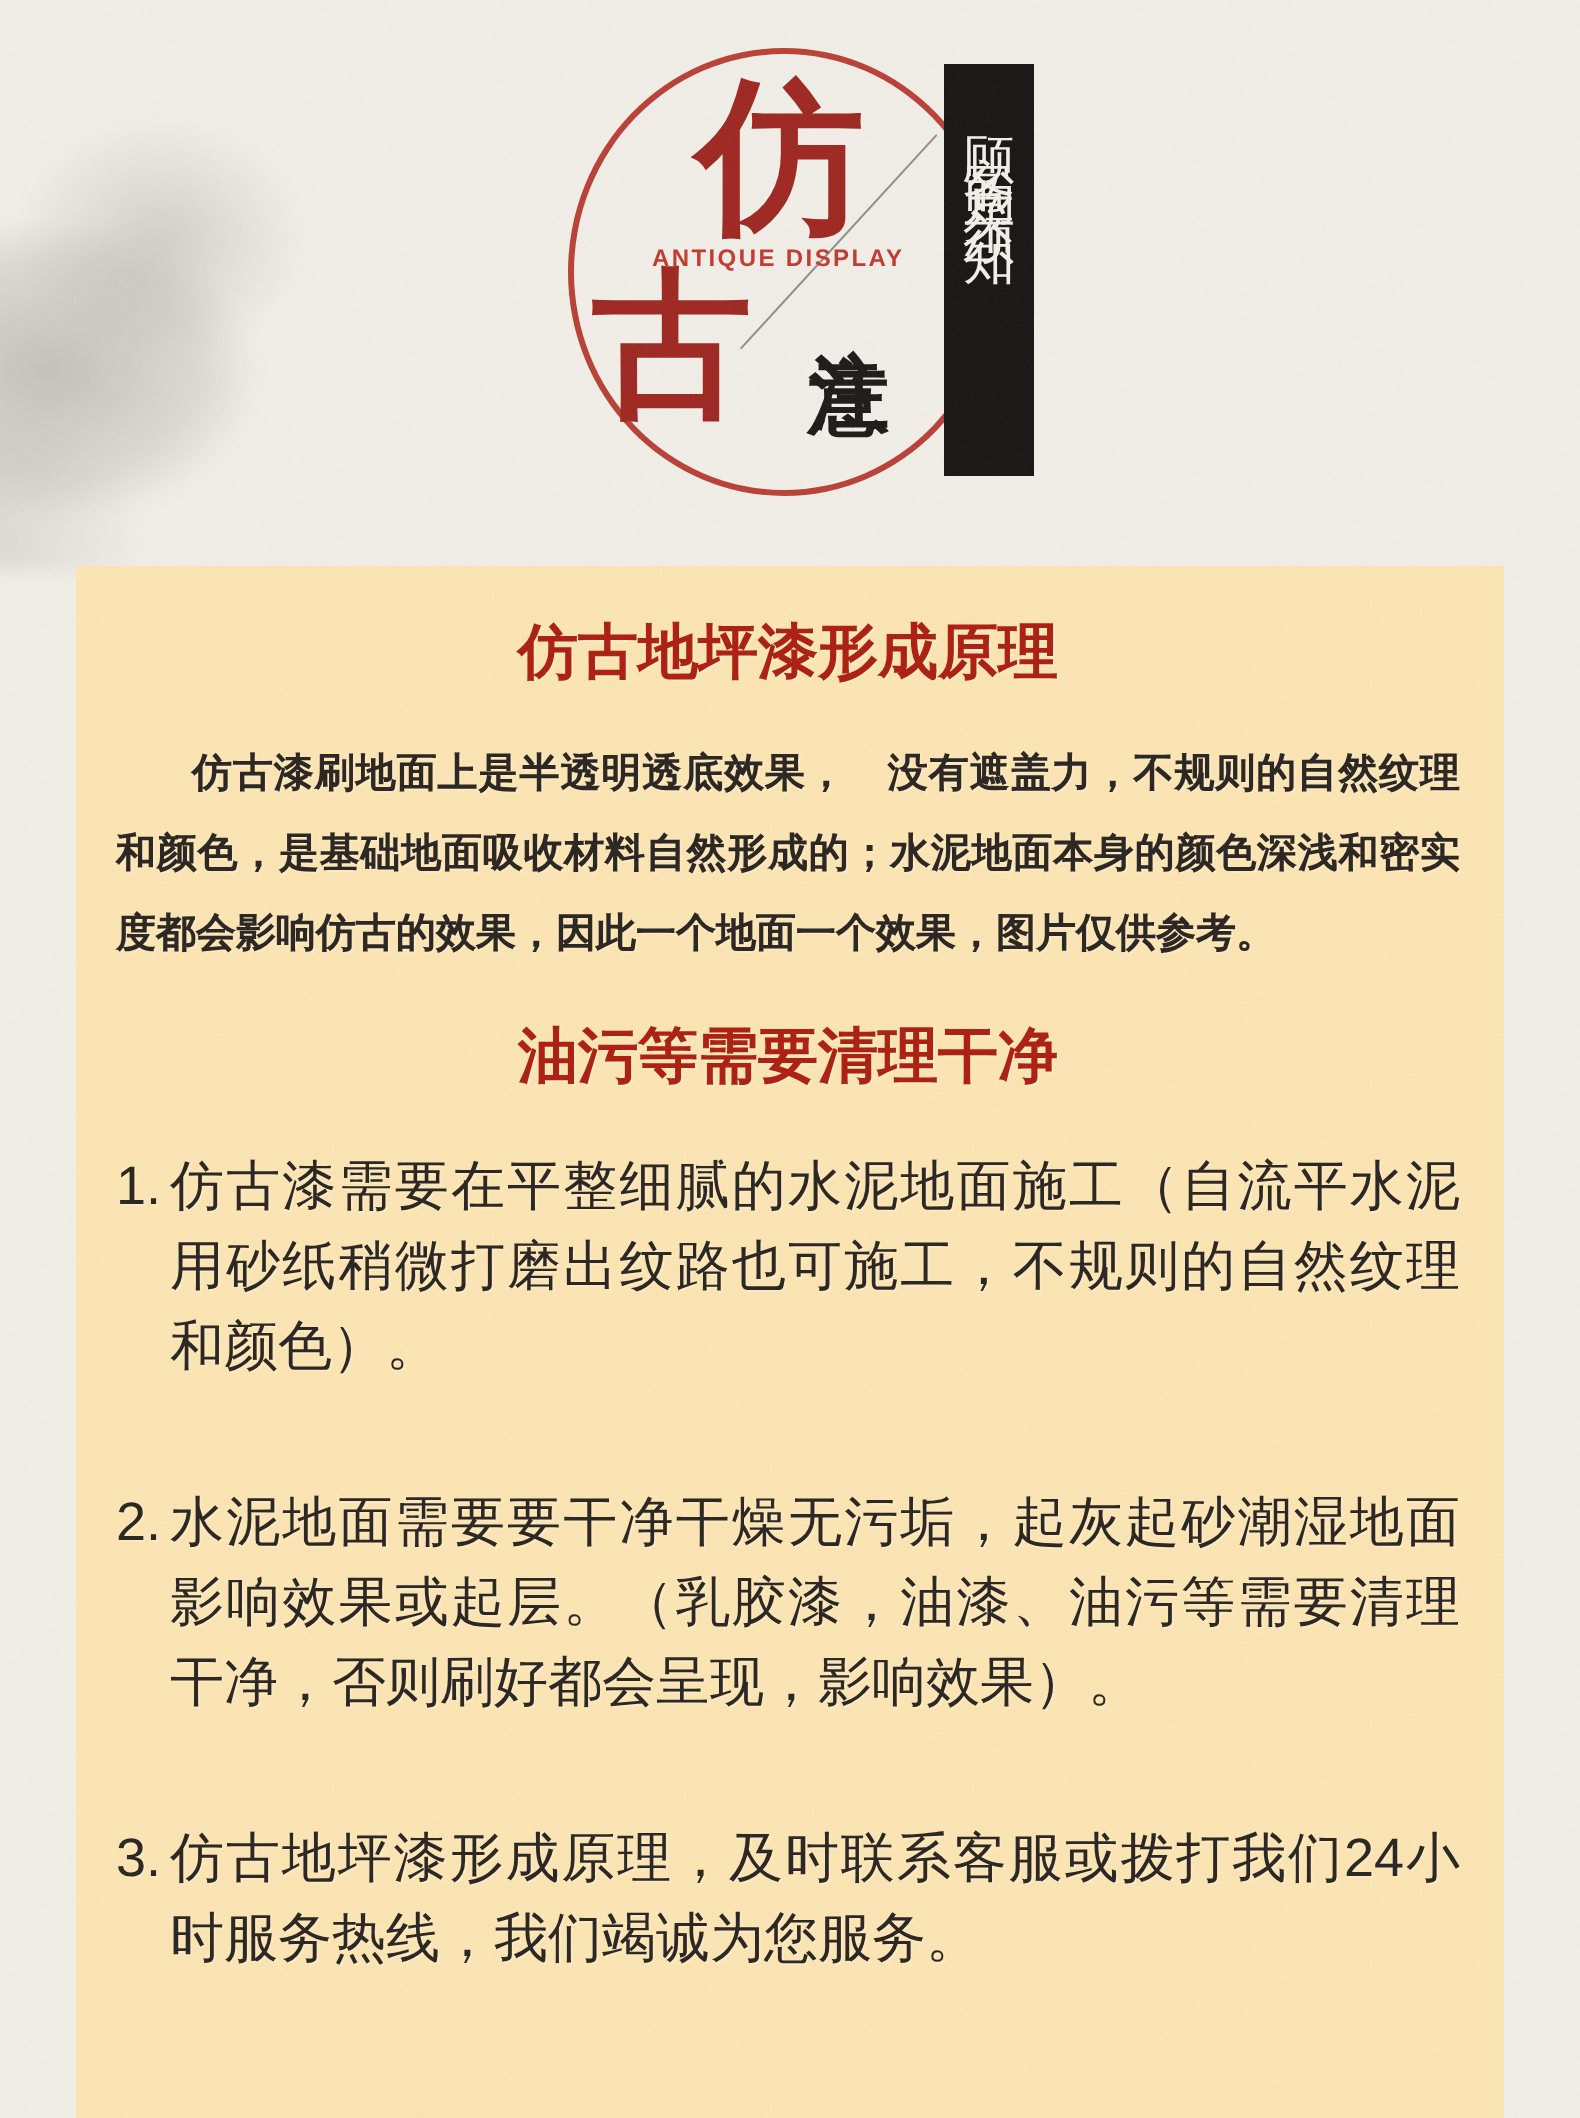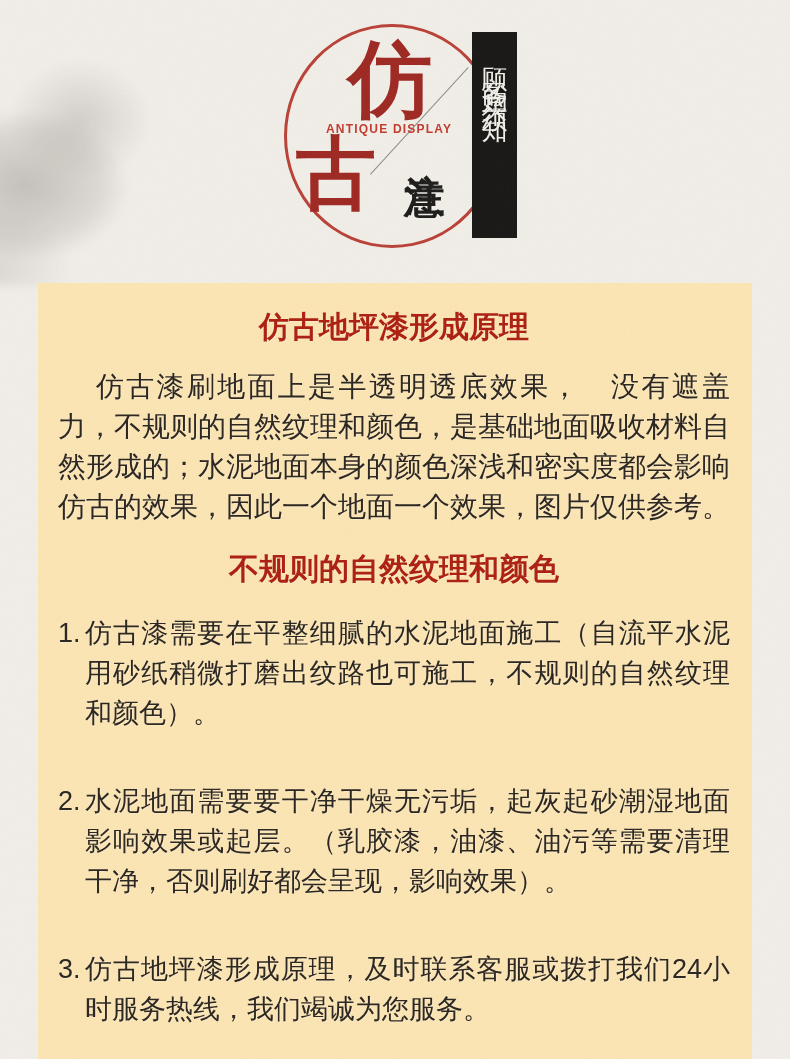--- a/index.html
+++ b/index.html
@@ -61,22 +61,22 @@
     padding:26px 22px 0 20px;overflow:hidden;
     color:var(--body-text,#29241f);
   }
   .sec-title{
     font-size:30px;line-height:36px;font-weight:bold;text-align:center;
     color:var(--title-red,#ac1e0f);
     text-shadow:1px 1px 0 rgba(255,255,255,.25);
   }
   .sec-title.second{margin-top:24px;}
   .body-para{
-    margin-top:22px;font-size:28px;line-height:40px;text-align:justify;
-    text-indent:38px;text-shadow:1px 1px 0 rgba(255,255,255,.22);
+    margin-top:22px;font-size:20px;line-height:40px;text-align:justify;
+    text-indent:38px;text-shadow:1px 1px 0 rgba(255,255,255,.22);font-weight:bold;
   }
   .req-list{margin-top:26px;}
   .req-item{
     display:flex;font-size:27px;line-height:40px;
     text-shadow:1px 1px 0 rgba(255,255,255,.22);
   }
   .req-item + .req-item{margin-top:48px;}
   .req-num{flex:none;width:27px;}
   .req-text{flex:1;text-align:justify;}
   
@@ -95,21 +95,21 @@
 <div class="attention">注意</div>
 
 <div class="banner">
   <div class="banner-text">顾客购买须知</div>
 </div>
 
 <div class="notice-box">
   <div class="sec-title">仿古地坪漆形成原理</div>
   <div class="body-para">仿古漆刷地面上是半透明透底效果，　没有遮盖力，不规则的自然纹理和颜色，是基础地面吸收材料自然形成的；水泥地面本身的颜色深浅和密实度都会影响仿古的效果，因此一个地面一个效果，图片仅供参考。</div>
 
-  <div class="sec-title second">不规则的自然纹理和颜色</div>
+  <div class="sec-title second">油污等需要清理干净</div>
 
   <div class="req-list">
     <div class="req-item">
       <span class="req-num">1.</span>
       <div class="req-text">仿古漆需要在平整细腻的水泥地面施工（自流平水泥用砂纸稍微打磨出纹路也可施工，不规则的自然纹理和颜色）。</div>
     </div>
     <div class="req-item">
       <span class="req-num">2.</span>
       <div class="req-text">水泥地面需要要干净干燥无污垢，起灰起砂潮湿地面影响效果或起层。（乳胶漆，油漆、油污等需要清理干净，否则刷好都会呈现，影响效果）。</div>
     </div>

